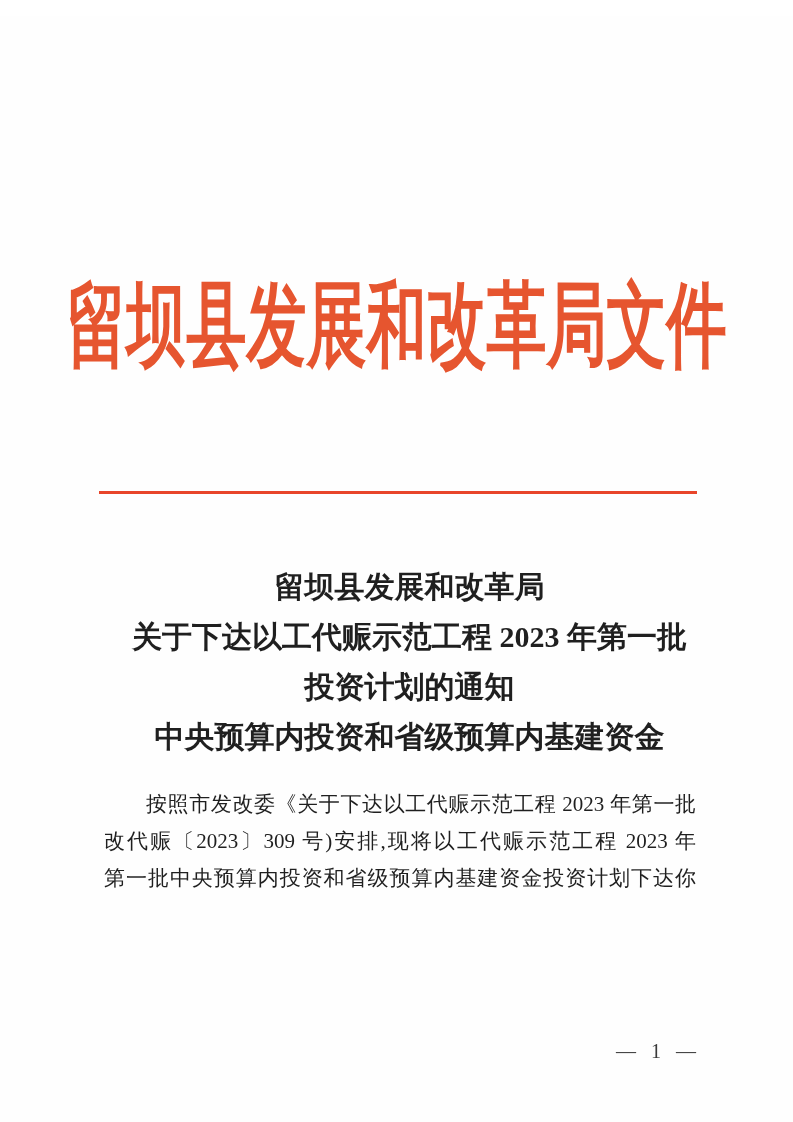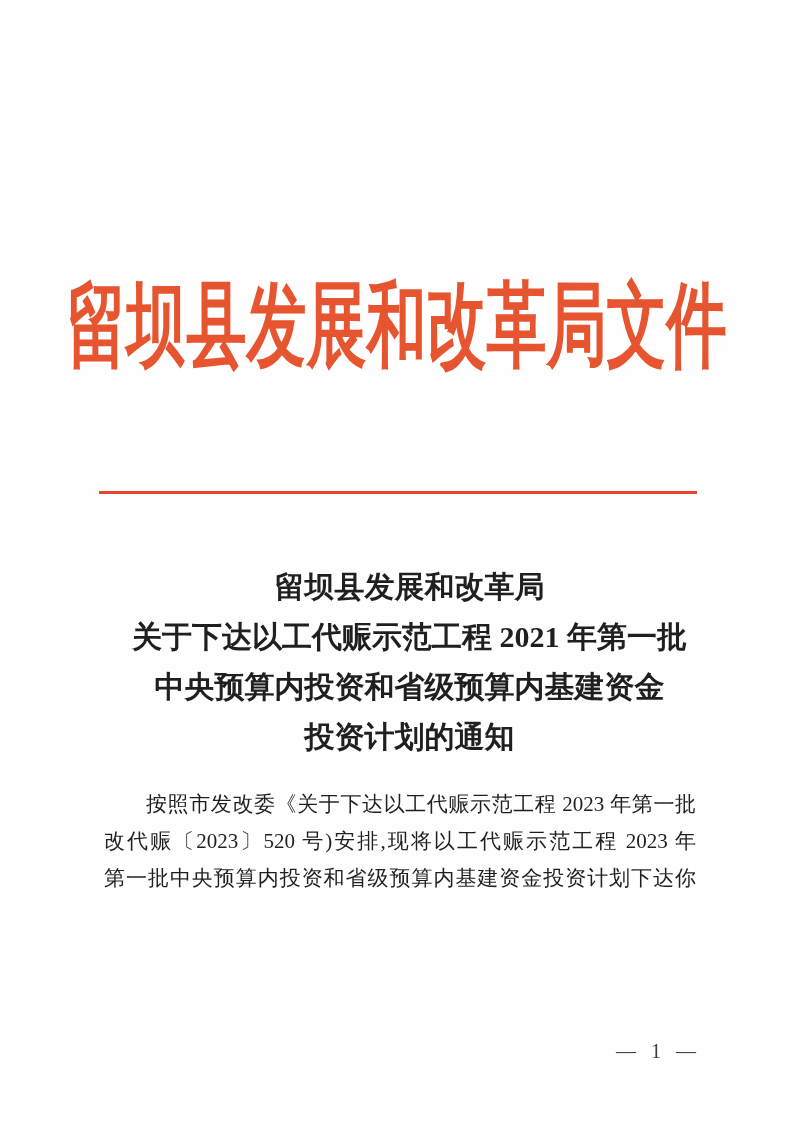--- a/index.html
+++ b/index.html
@@ -119,26 +119,26 @@
 
 <div class="page">
 
   <div class="agency-banner">留坝县发展和改革局文件</div>
 
 
   <div class="red-rule"></div>
 
   <div class="title-block">
     <div class="title-line">留坝县发展和改革局</div>
-    <div class="title-line">关于下达以工代赈示范工程 2021 年第一批</div>
+    <div class="title-line">关于下达以工代赈示范工程 2023 年第一批</div>
+    <div class="title-line">投资计划的通知</div>
     <div class="title-line">中央预算内投资和省级预算内基建资金</div>
-    <div class="title-line">投资计划的通知</div>
   </div>
 
   <div class="body-block">
     <div class="para-line first">按照市发改委《关于下达以工代赈示范工程 2023 年第一批</div>
-    <div class="para-line">改代赈〔2023〕520 号)安排,现将以工代赈示范工程 2023 年</div>
+    <div class="para-line">改代赈〔2023〕309 号)安排,现将以工代赈示范工程 2023 年</div>
     <div class="para-line">第一批中央预算内投资和省级预算内基建资金投资计划下达你</div>
   </div>
 
   <div class="page-number">— 1 —</div>
 
 </div>
 
 </body></html>

